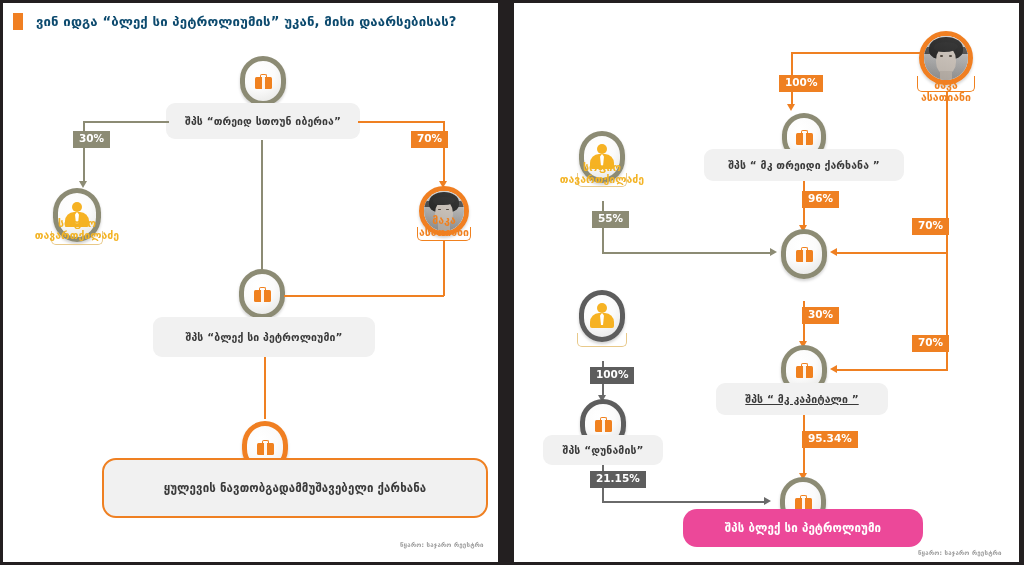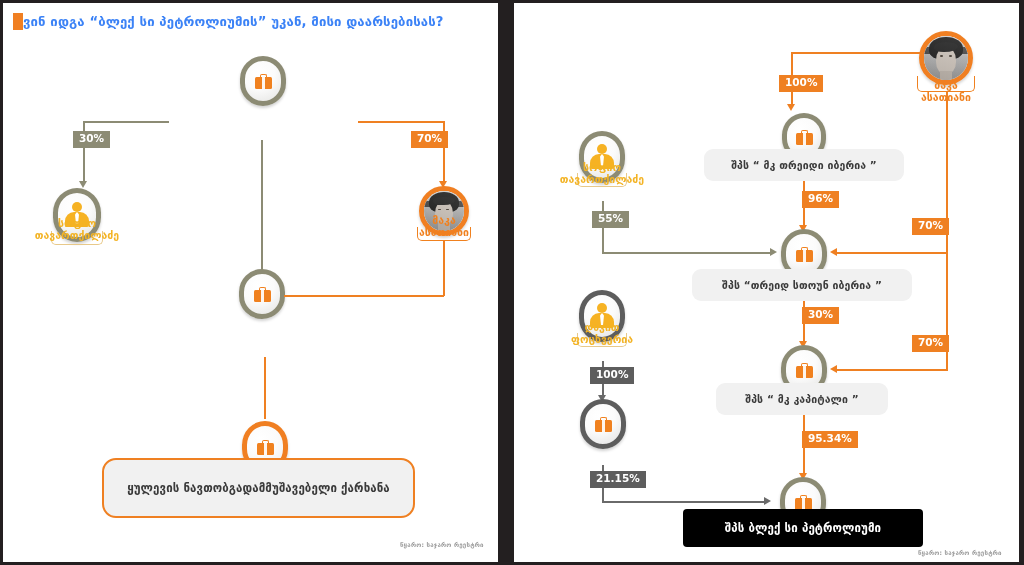--- a/index.html
+++ b/index.html
@@ -29,25 +29,25 @@
     display: flex;
     align-items: flex-start;
   }
   .title-bar {
     width: 10px;
     background: #f07f22;
     flex: 0 0 10px;
     align-self: stretch;
   }
   .title-text {
-    color: #3b82f6;
+    color: #0c4a6e;
     font-size: 13.2px;
     font-weight: 700;
     line-height: 1.32;
-    padding-left: 0;
+    padding-left: 13px;
     white-space: pre-line;
     letter-spacing: .1px;
   }
 
   
   .node {
     position: absolute;
     border-radius: 50%;
     display: flex;
     align-items: center;
@@ -136,23 +136,23 @@
     padding: 0 10px;
     letter-spacing: .1px;
   }
   .label-box.final-left {
     background: #f1f1f1;
     border: 2px solid #ef8022;
     border-radius: 14px;
     font-size: 11.5px;
   }
   .label-box.final-right {
-    background: #000000;
+    background: #ec4899;
     color: #ffffff;
-    border-radius: 4px;
+    border-radius: 14px;
     font-size: 11.5px;
   }
 
   .person-name {
     position: absolute;
     text-align: center;
     font-size: 10.5px;
     font-weight: 700;
     line-height: 1.18;
     white-space: pre-line;
@@ -216,20 +216,21 @@
       <div class="title-bar"></div>
       <div class="title-text">ვინ იდგა “ბლექ სი პეტროლიუმის” უკან, მისი დაარსებისას?</div>
     </div>
 
     <div class="node ring-olive oval" style="left:237px; top:53px; width:46px; height:50px;">
       <div class="briefcase">
         <div class="handle"></div>
           <div class="body"></div>
       </div>
     </div>
+    <div class="label-box" style="left:163px; top:100px; width:194px; height:36px;">შპს “თრეიდ სთოუნ იბერია”</div>
 
     <div class="line ln-olive" style="left:80px; top:118px; width:86px; height:1.6px;"></div>
     <div class="line ln-olive" style="left:80px; top:118px; width:1.6px; height:62px;"></div>
     <div class="arrow arrow-down-olive" style="left:76px; top:178px;"></div>
     <div class="badge badge-olive" style="left:70px; top:128px;">30%</div>
 
     <div class="line ln-orange" style="left:355px; top:118px; width:87px; height:1.6px;"></div>
     <div class="line ln-orange" style="left:440px; top:118px; width:1.6px; height:62px;"></div>
     <div class="arrow arrow-down-orange" style="left:436px; top:178px;"></div>
     <div class="badge badge-orange" style="left:408px; top:128px;">70%</div>
@@ -260,35 +261,36 @@
     <div class="bracket" style="left:414px; top:224px; width:54px; height:14px;"></div>
     <div class="person-name name-orange" style="left:378px; top:211px; width:126px;">მაკა
 ასათიანი</div>
 
     <div class="node ring-olive oval" style="left:236px; top:266px; width:46px; height:50px;">
       <div class="briefcase">
         <div class="handle"></div>
           <div class="body"></div>
       </div>
     </div>
+    <div class="label-box" style="left:150px; top:314px; width:222px; height:40px;">შპს “ბლექ სი პეტროლიუმი”</div>
 
     <div class="line ln-olive" style="left:258px; top:137px; width:1.6px; height:130px;"></div>
 
     <div class="line ln-orange" style="left:440px; top:237px; width:1.6px; height:56px;"></div>
     <div class="line ln-orange" style="left:281px; top:292px; width:160px; height:1.6px;"></div>
 
     <div class="line ln-orange" style="left:261px; top:354px; width:1.6px; height:62px;"></div>
 
     <div class="node ring-orange oval" style="left:239px; top:418px; width:46px; height:52px;">
       <div class="briefcase">
         <div class="handle"></div>
           <div class="body"></div>
       </div>
     </div>
-    <div class="label-box final-left" style="left:99px; top:455px; width:313px; height:60px;">ყულევის ნავთობგადამმუშავებელი ქარხანა</div>
+    <div class="label-box final-left" style="left:99px; top:455px; width:386px; height:60px;">ყულევის ნავთობგადამმუშავებელი ქარხანა</div>
 
     <div class="credit" style="left:397px; top:538px;">წყარო: საჯარო რეესტრი</div>
   </div>
 
   <div class="panel panel-right">
 
 
     <div class="node ring-orange" style="left:405px; top:28px; width:54px; height:54px;">
       <div class="photo">
         <div class="bg"></div>
@@ -310,33 +312,32 @@
     <div class="line ln-orange" style="left:277px; top:49px; width:1.6px; height:54px;"></div>
     <div class="arrow arrow-down-orange" style="left:273px; top:101px;"></div>
     <div class="badge badge-orange" style="left:265px; top:72px;">100%</div>
 
     <div class="node ring-olive oval" style="left:268px; top:110px; width:44px; height:48px;">
       <div class="briefcase">
         <div class="handle"></div>
           <div class="body"></div>
       </div>
     </div>
-    <div class="label-box" style="left:190px; top:146px; width:200px; height:32px;">შპს “ მკ თრეიდი იბერია ”</div>
+    <div class="label-box" style="left:190px; top:146px; width:200px; height:32px;">შპს “ მკ თრეიდი ქარხანა ”</div>
 
     <div class="line ln-orange" style="left:289px; top:178px; width:1.6px; height:46px;"></div>
     <div class="arrow arrow-down-orange" style="left:285px; top:222px;"></div>
     <div class="badge badge-orange" style="left:288px; top:188px;">96%</div>
 
     <div class="node ring-olive oval" style="left:267px; top:226px; width:46px; height:50px;">
       <div class="briefcase">
         <div class="handle"></div>
           <div class="body"></div>
       </div>
     </div>
-    <div class="label-box" style="left:178px; top:266px; width:220px; height:32px;">შპს “თრეიდ სთოუნ იბერია ”</div>
 
     <div class="node ring-olive oval" style="left:65px; top:128px; width:46px; height:52px;">
       <div class="person">
         <div class="head"></div>
           <div class="shoulders"></div>
       </div>
     </div>
     <div class="bracket bracket-gold" style="left:63px; top:170px; width:50px; height:14px;"></div>
     <div class="person-name name-gold" style="left:18px; top:158px; width:140px;">სოფიო
 თავართქილაძე</div>
@@ -353,46 +354,45 @@
     <div class="line ln-orange" style="left:289px; top:298px; width:1.6px; height:42px;"></div>
     <div class="arrow arrow-down-orange" style="left:285px; top:338px;"></div>
     <div class="badge badge-orange" style="left:288px; top:304px;">30%</div>
 
     <div class="node ring-olive oval" style="left:267px; top:342px; width:46px; height:50px;">
       <div class="briefcase">
         <div class="handle"></div>
           <div class="body"></div>
       </div>
     </div>
-    <div class="label-box" style="left:202px; top:380px; width:172px; height:32px;">შპს “ მკ კაპიტალი ”</div>
+    <div class="label-box" style="left:202px; top:380px; width:172px; height:32px;text-decoration:underline;">შპს “ მკ კაპიტალი ”</div>
 
     <div class="line ln-orange" style="left:432px; top:250px; width:1.6px; height:117px;"></div>
     <div class="line ln-orange" style="left:322px; top:366px; width:112px; height:1.6px;"></div>
     <div class="arrow arrow-left-orange" style="left:316px; top:362px;"></div>
     <div class="badge badge-orange" style="left:398px; top:332px;">70%</div>
 
     <div class="node ring-gray oval" style="left:65px; top:287px; width:46px; height:52px;">
       <div class="person">
         <div class="head"></div>
           <div class="shoulders"></div>
       </div>
     </div>
     <div class="bracket bracket-gold" style="left:63px; top:330px; width:50px; height:14px;"></div>
-    <div class="person-name name-gold" style="left:20px; top:318px; width:136px;">დავით
-ფოცხვერია</div>
     <div class="line ln-gray" style="left:88px; top:358px; width:1.6px; height:36px;"></div>
     <div class="arrow arrow-down-gray" style="left:84px; top:392px;"></div>
     <div class="badge badge-gray" style="left:76px; top:364px;">100%</div>
 
     <div class="node ring-gray oval" style="left:66px; top:396px; width:46px; height:50px;">
       <div class="briefcase">
         <div class="handle"></div>
           <div class="body"></div>
       </div>
     </div>
+    <div class="label-box" style="left:29px; top:432px; width:120px; height:30px;">შპს “დუნამის”</div>
 
     <div class="line ln-gray" style="left:88px; top:462px; width:1.6px; height:38px;"></div>
     <div class="line ln-gray" style="left:88px; top:498px; width:164px; height:1.6px;"></div>
     <div class="arrow arrow-right-gray" style="left:250px; top:494px;"></div>
     <div class="badge badge-gray" style="left:76px; top:468px;">21.15%</div>
 
     <div class="line ln-orange" style="left:289px; top:412px; width:1.6px; height:60px;"></div>
     <div class="arrow arrow-down-orange" style="left:285px; top:470px;"></div>
     <div class="badge badge-orange" style="left:288px; top:428px;">95.34%</div>
 

